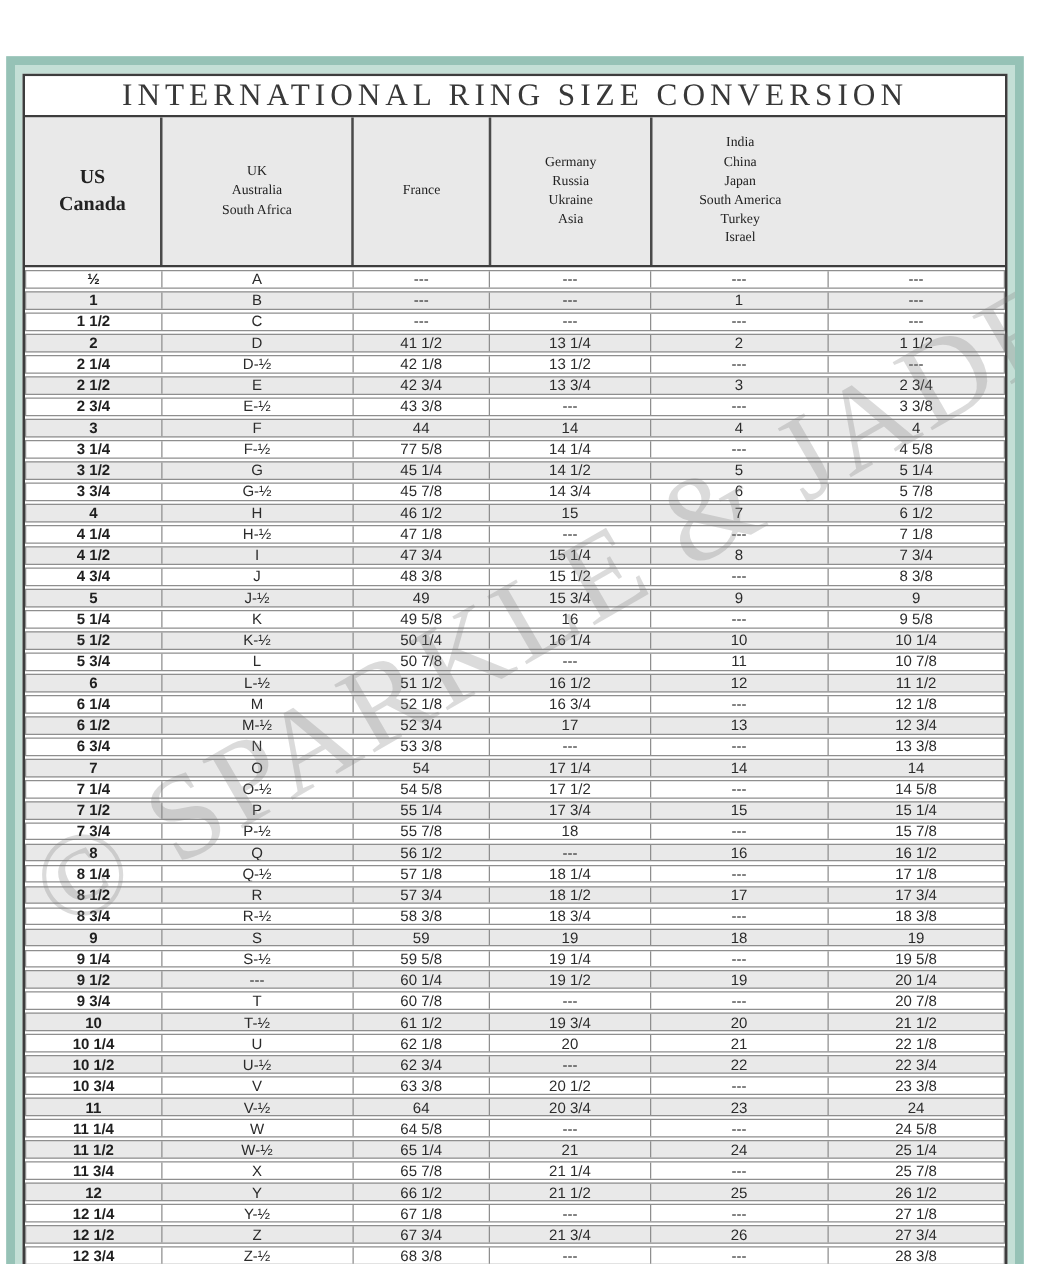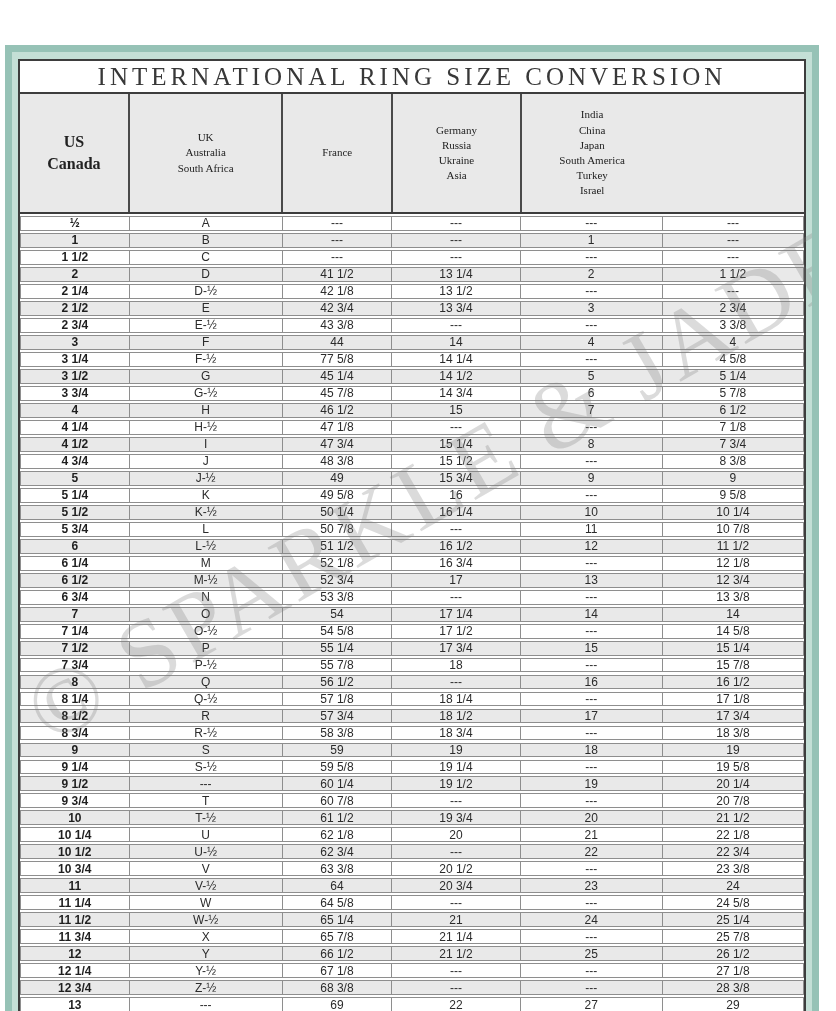--- a/index.html
+++ b/index.html
@@ -439,20 +439,28 @@
           </div>
           <div class="row">
             <div class="cell c0">12 1/4</div>
             <div class="cell c1">Y-½</div>
             <div class="cell c2">67 1/8</div>
             <div class="cell c3">---</div>
             <div class="cell c4">---</div>
             <div class="cell c5">27 1/8</div>
           </div>
           <div class="row">
+            <div class="cell c0">12 1/2</div>
+            <div class="cell c1">Z</div>
+            <div class="cell c2">67 3/4</div>
+            <div class="cell c3">21 3/4</div>
+            <div class="cell c4">26</div>
+            <div class="cell c5">27 3/4</div>
+          </div>
+          <div class="row">
             <div class="cell c0">12 3/4</div>
             <div class="cell c1">Z-½</div>
             <div class="cell c2">68 3/8</div>
             <div class="cell c3">---</div>
             <div class="cell c4">---</div>
             <div class="cell c5">28 3/8</div>
           </div>
           <div class="row">
             <div class="cell c0">13</div>
             <div class="cell c1">---</div>

